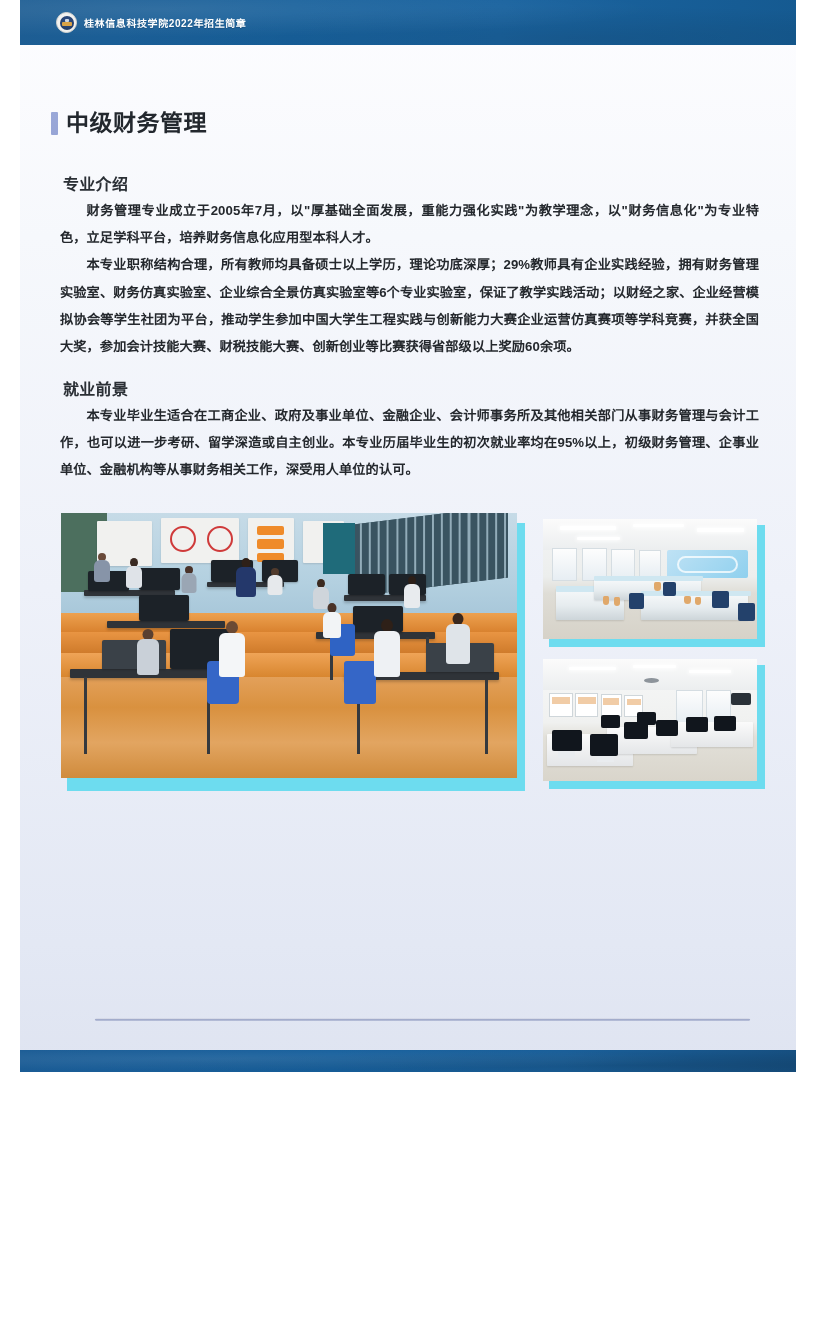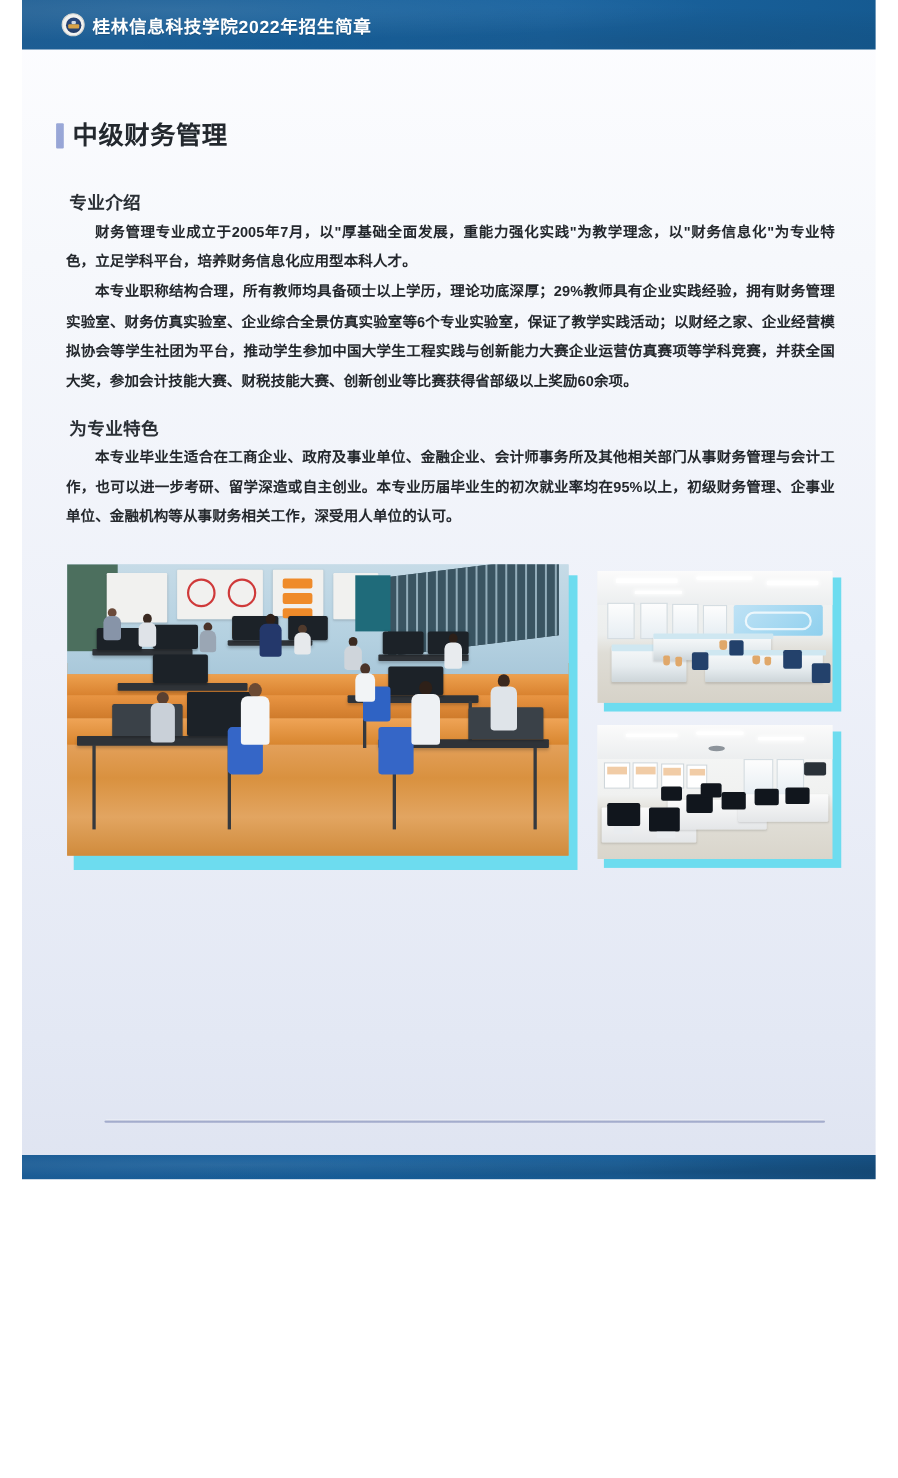--- a/index.html
+++ b/index.html
@@ -89,21 +89,21 @@
     left: 50%;
     top: 5.5px;
     transform: translateX(-50%);
     width: 4px;
     height: 3px;
     background: #cfd8e6;
     border-radius: 1px;
   }
   .header-title {
     color: #ffffff;
-    font-size: 16px;
+    font-size: 10px;
     font-weight: 700;
     letter-spacing: 0.6px;
     white-space: nowrap;
     text-shadow: 0 1px 1px rgba(0,0,0,0.18);
   }
 
   
   .footer-band {
     position: absolute;
     left: 0;
@@ -390,21 +390,21 @@
     </div>
 
     <div class="section">
       <h2 class="section-heading">专业介绍</h2>
       <p class="body-text">财务管理专业成立于2005年7月，以"厚基础全面发展，重能力强化实践"为教学理念，以"财务信息化"为专业特色，立足学科平台，培养财务信息化应用型本科人才。</p>
       <p class="body-text">本专业职称结构合理，所有教师均具备硕士以上学历，理论功底深厚；29%教师具有企业实践经验，拥有财务管理实验室、财务仿真实验室、企业综合全景仿真实验室等6个专业实验室，保证了教学实践活动；以财经之家、企业经营模拟协会等学生社团为平台，推动学生参加中国大学生工程实践与创新能力大赛企业运营仿真赛项等学科竞赛，并获全国大奖，参加会计技能大赛、财税技能大赛、创新创业等比赛获得省部级以上奖励60余项。</p>
     </div>
 
 
     <div class="section">
-      <h2 class="section-heading tight">为专业特色</h2>
+      <h2 class="section-heading tight">就业前景</h2>
       <p class="body-text">本专业毕业生适合在工商企业、政府及事业单位、金融企业、会计师事务所及其他相关部门从事财务管理与会计工作，也可以进一步考研、留学深造或自主创业。本专业历届毕业生的初次就业率均在95%以上，初级财务管理、企事业单位、金融机构等从事财务相关工作，深受用人单位的认可。</p>
     </div>
 
     <div class="gallery">
 
       <div class="shot shot-main">
         <span class="accent"></span>
         <span class="photo">
           <span class="lab">
             <span class="wall"></span>

